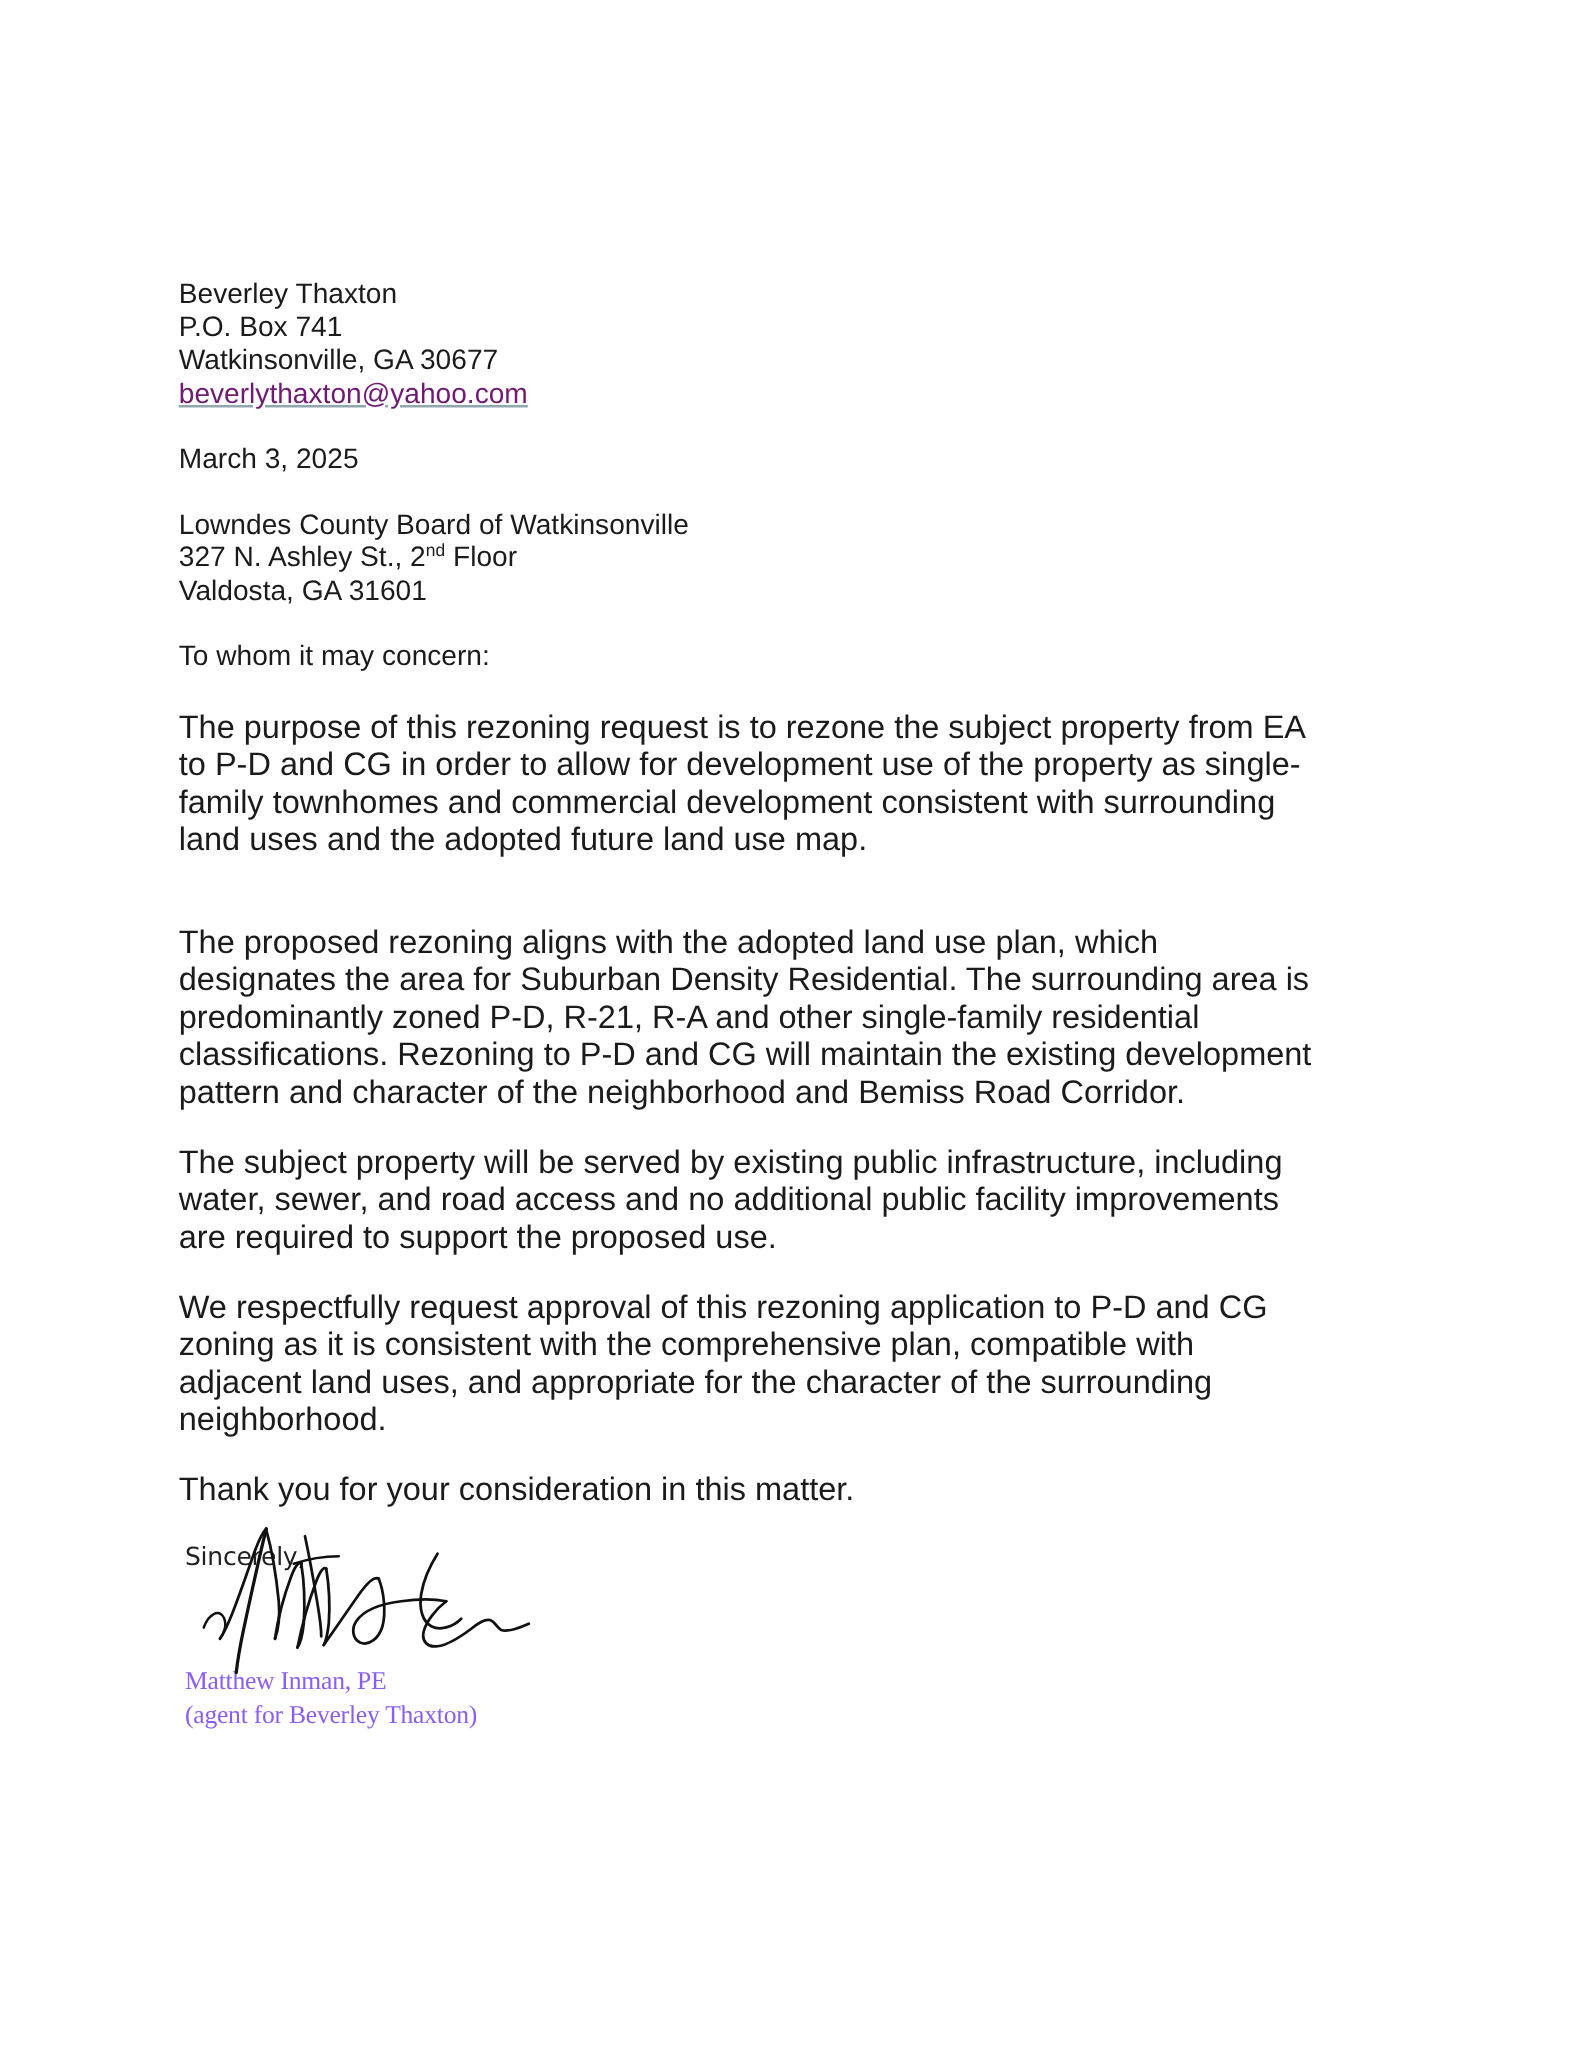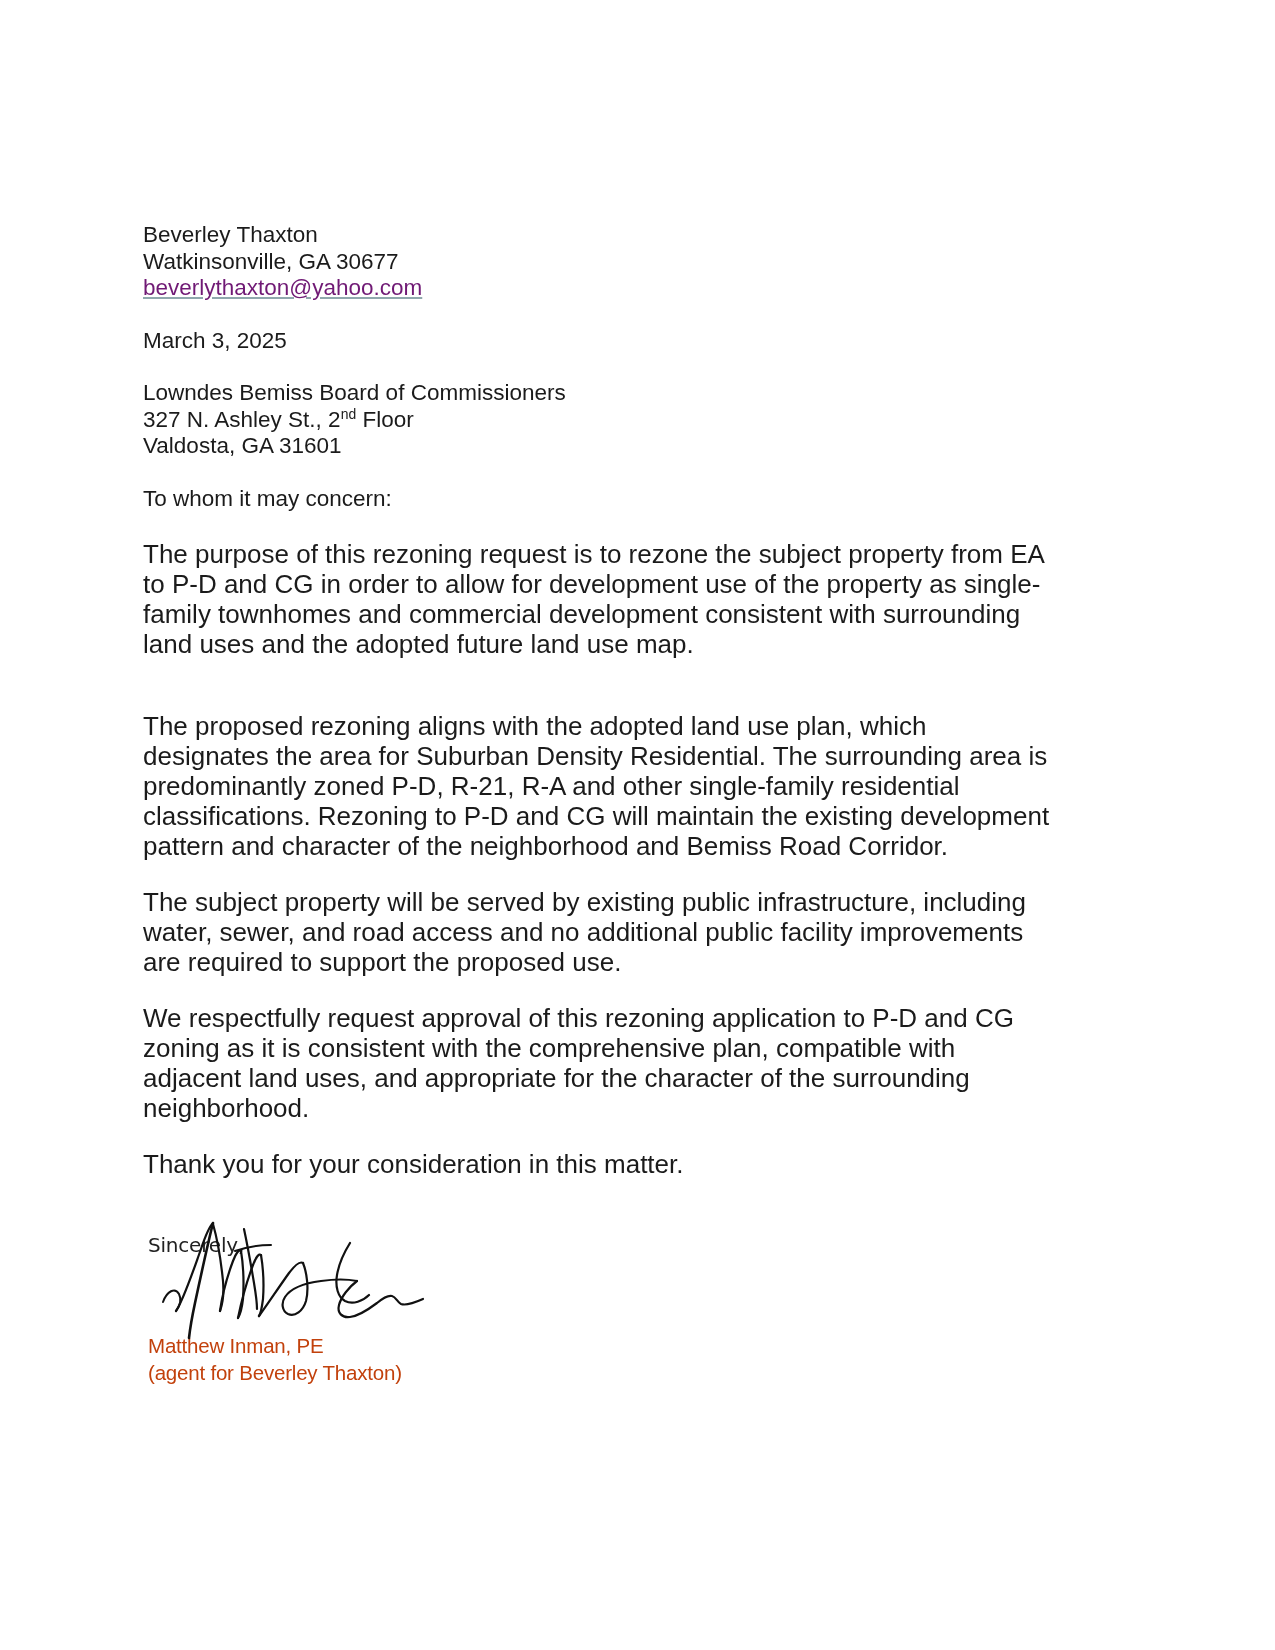--- a/index.html
+++ b/index.html
@@ -75,51 +75,52 @@
     position: absolute;
     left: 0px;
     top: 0px;
     z-index: 2;
     pointer-events: none;
   }
   .sig-name {
     position: absolute;
     left: 5px;
     top: 127px;
-    font-family: Liberation Sans, sans-serif;
+    font-family: Liberation Serif, serif;
     font-size: 20.5px;
     line-height: 27px;
-    color: #c2410c;
+    color: #8b5cf6;
     letter-spacing: -0.2px;
   }
   .sig-name .nline { display: block; }
 </style>
 </head>
 <body>
 
 <div class="page">
 
   <div class="content">
 
     <div class="block">
       <div class="line addr-line">Beverley Thaxton</div>
+      <div class="line addr-line">P.O. Box 741</div>
       <div class="line addr-line">Watkinsonville, GA 30677</div>
       <div class="line addr-line"><a class="email-link" href="#">beverlythaxton@yahoo.com</a></div>
     </div>
 
     <div class="gap-sm"></div>
 
     <div class="block">
       <div class="line addr-line">March 3, 2025</div>
     </div>
 
     <div class="gap-sm"></div>
 
     <div class="block">
-      <div class="line addr-line">Lowndes Bemiss Board of Commissioners</div>
+      <div class="line addr-line">Lowndes County Board of Watkinsonville</div>
       <div class="line addr-line">
         <span>327 N. Ashley St., 2</span><sup class="ord">nd</sup><span> Floor</span>
       </div>
       <div class="line addr-line">Valdosta, GA 31601</div>
     </div>
 
     <div class="gap-sm"></div>
 
     <div class="block">
       <div class="line addr-line">To whom it may concern:</div>

